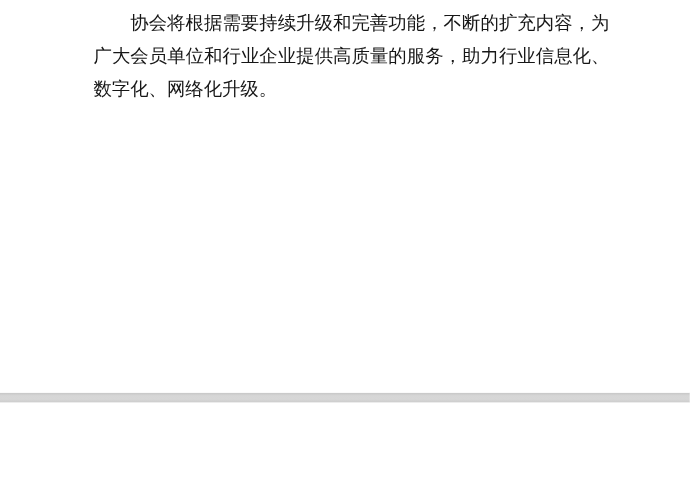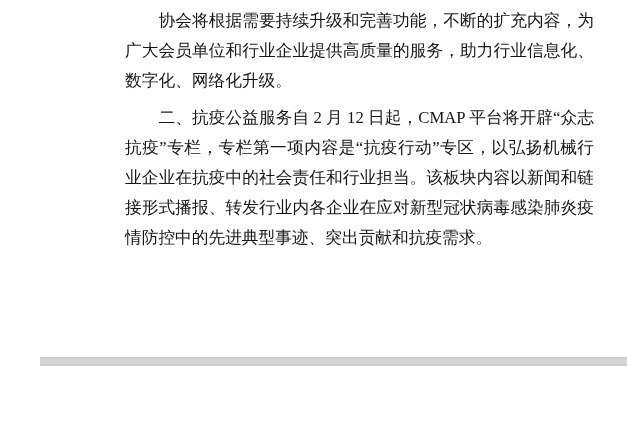--- a/index.html
+++ b/index.html
@@ -10,21 +10,20 @@
     width: 627px;
     height: 444px;
     overflow: hidden;
     background: #ffffff;
     font-family: "Liberation Serif", "DejaVu Serif", serif;
   }
   .viewer {
     position: relative;
     width: 553px;
     height: 444px;
-    margin-left: 40px;
   }
   .page-current {
     position: relative;
     width: 627px;
     height: 357px;
     background: #ffffff;
   }
   .text-block {
     position: absolute;
     left: 85px;
@@ -59,18 +58,17 @@
     background: #ffffff;
   }
 </style>
 </head>
 <body>
 
 <div class="viewer">
   <div class="page-current">
     <div class="text-block">
       <p class="para">协会将根据需要持续升级和完善功能，不断的扩充内容，为广大会员单位和行业企业提供高质量的服务，助力行业信息化、数字化、网络化升级。</p>
-      <p class="para">二、抗疫公益服务自 2 月 12 日起，CMAP 平台将开辟“众志抗疫”专栏，专栏第一项内容是“抗疫行动”专区，以弘扬机械行业企业在抗疫中的社会责任和行业担当。该板块内容以新闻和链接形式播报、转发行业内各企业在应对新型冠状病毒感染肺炎疫情防控中的先进典型事迹、突出贡献和抗疫需求。</p>
     </div>
   </div>
   <div class="page-separator"></div>
   <div class="page-next"></div>
 </div>
 
 </body></html>

